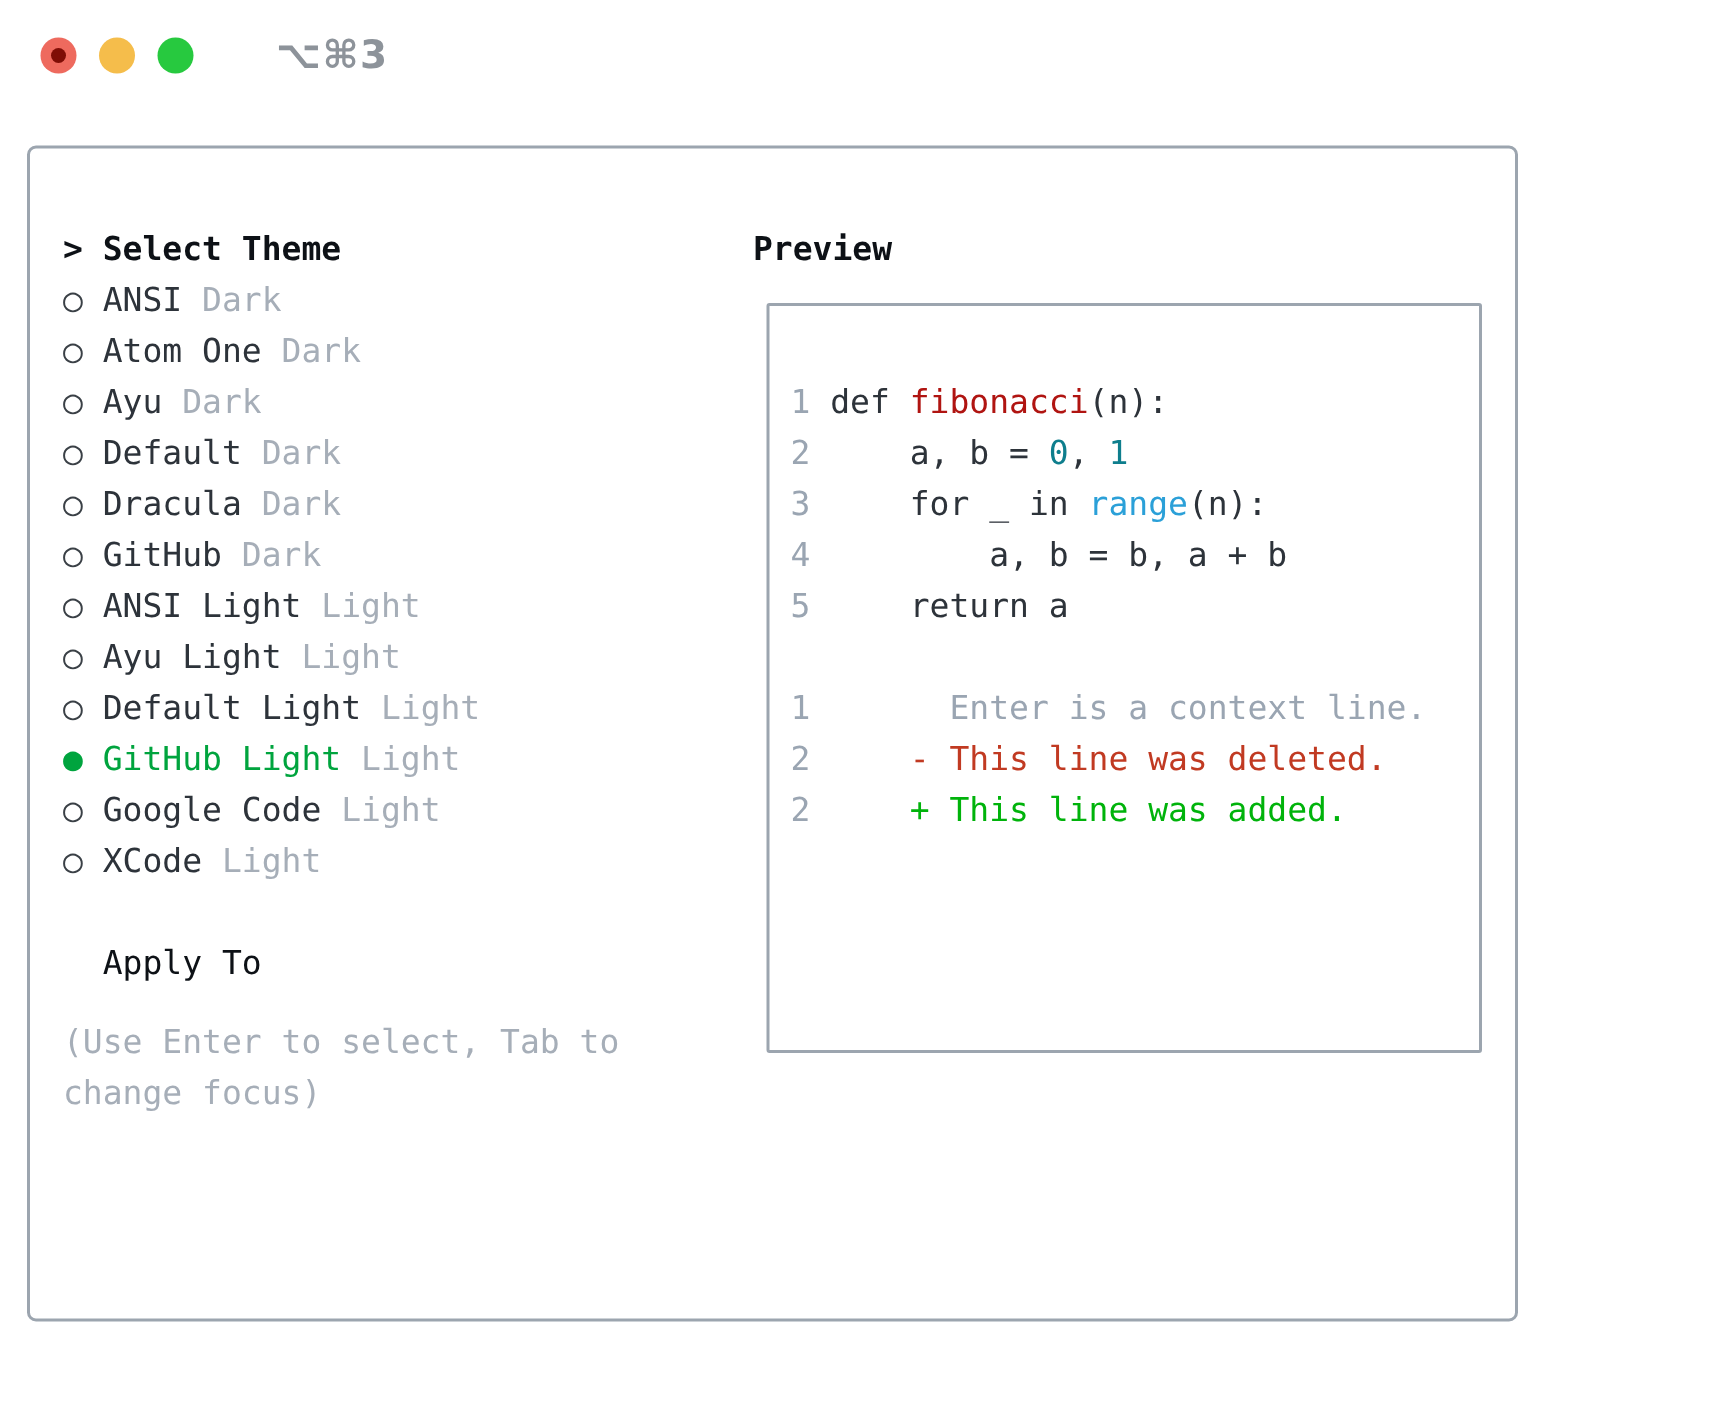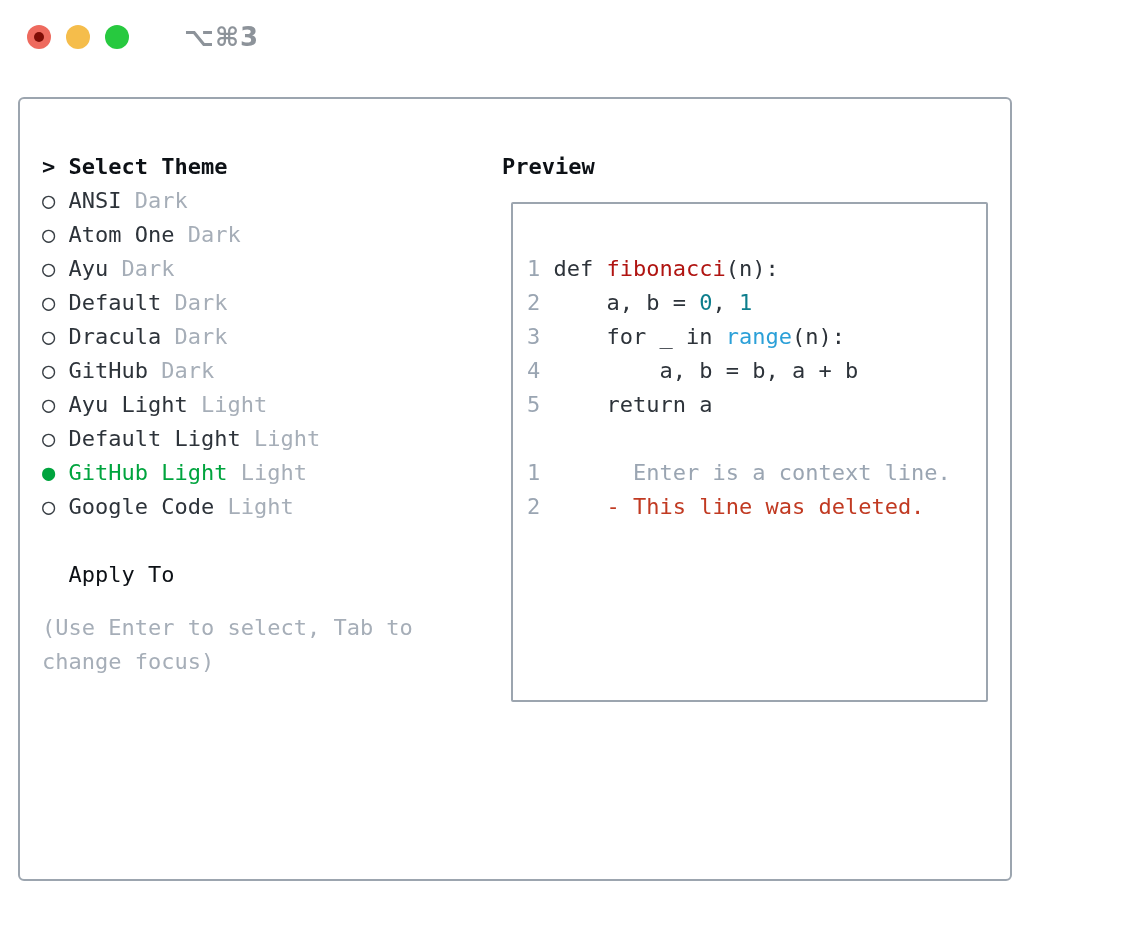--- a/index.html
+++ b/index.html
@@ -64,38 +64,41 @@
 
     <div class="left-col">
       <div class="row list-header"><span>&gt; </span><span>Select Theme</span></div>
       <div id="theme-items">
           <div class="row"><span class="bullet">○ </span><span class="tname">ANSI</span><span class="tvariant"> Dark</span></div>
           <div class="row"><span class="bullet">○ </span><span class="tname">Atom One</span><span class="tvariant"> Dark</span></div>
           <div class="row"><span class="bullet">○ </span><span class="tname">Ayu</span><span class="tvariant"> Dark</span></div>
           <div class="row"><span class="bullet">○ </span><span class="tname">Default</span><span class="tvariant"> Dark</span></div>
           <div class="row"><span class="bullet">○ </span><span class="tname">Dracula</span><span class="tvariant"> Dark</span></div>
           <div class="row"><span class="bullet">○ </span><span class="tname">GitHub</span><span class="tvariant"> Dark</span></div>
+          <div class="row"><span class="bullet">○ </span><span class="tname">ANSI Light</span><span class="tvariant"> Light</span></div>
           <div class="row"><span class="bullet">○ </span><span class="tname">Ayu Light</span><span class="tvariant"> Light</span></div>
           <div class="row"><span class="bullet">○ </span><span class="tname">Default Light</span><span class="tvariant"> Light</span></div>
           <div class="row"><span class="bullet sel">● </span><span class="tname sel">GitHub Light</span><span class="tvariant"> Light</span></div>
           <div class="row"><span class="bullet">○ </span><span class="tname">Google Code</span><span class="tvariant"> Light</span></div>
+          <div class="row"><span class="bullet">○ </span><span class="tname">XCode</span><span class="tvariant"> Light</span></div>
         </div>
       <div class="spacer"></div>
       <div class="row apply-header">Apply To</div>
       <div id="apply-options">
         </div>
       <div class="hint">(Use Enter to select, Tab to change focus)</div>
     </div>
 
     <div class="right-header">Preview</div>
     <div class="preview-box" id="preview-code">
         <div class="cline"><span class="lnum">1 </span><span class="seg-plain">def </span><span class="seg-function">fibonacci</span><span class="seg-plain">(n):</span></div>
         <div class="cline"><span class="lnum">2 </span><span class="seg-plain">    a, b = </span><span class="seg-number">0</span><span class="seg-plain">, </span><span class="seg-number">1</span></div>
         <div class="cline"><span class="lnum">3 </span><span class="seg-plain">    for _ in </span><span class="seg-builtin">range</span><span class="seg-plain">(n):</span></div>
         <div class="cline"><span class="lnum">4 </span><span class="seg-plain">        a, b = b, a + b</span></div>
         <div class="cline"><span class="lnum">5 </span><span class="seg-plain">    return a</span></div>
         <div class="cline"><span class="lnum"></span></div>
         <div class="cline"><span class="lnum">1       </span><span class="seg-context">Enter is a context line.</span></div>
         <div class="cline"><span class="lnum">2     </span><span class="seg-deleted">- This line was deleted.</span></div>
+        <div class="cline"><span class="lnum">2     </span><span class="seg-added">+ This line was added.</span></div>
       </div>
 
   </div>
 </div>
 
 </body></html>

